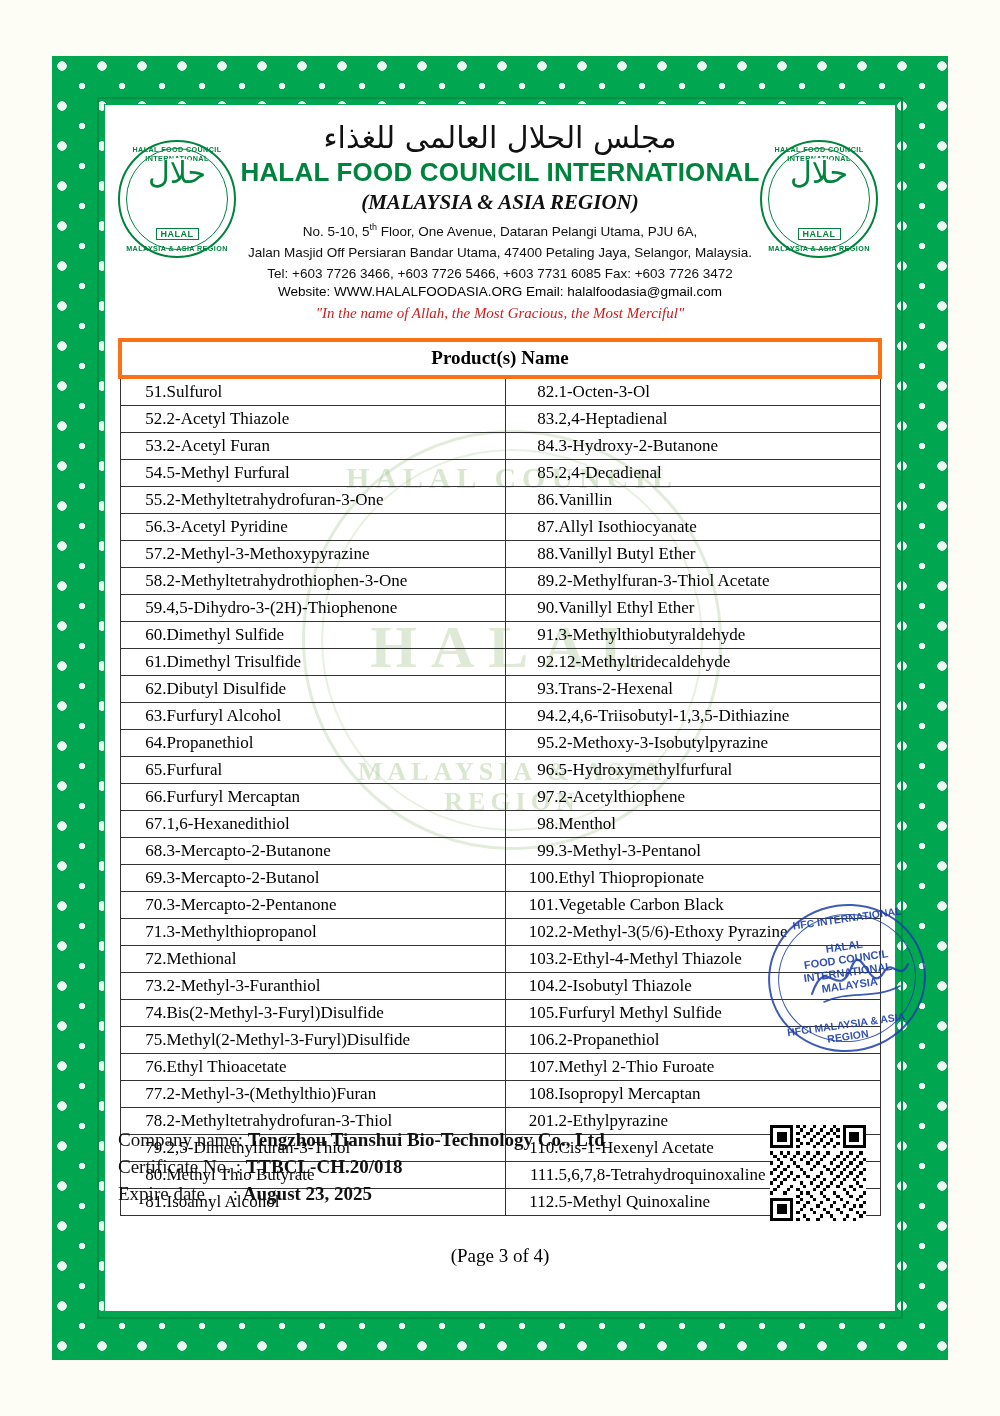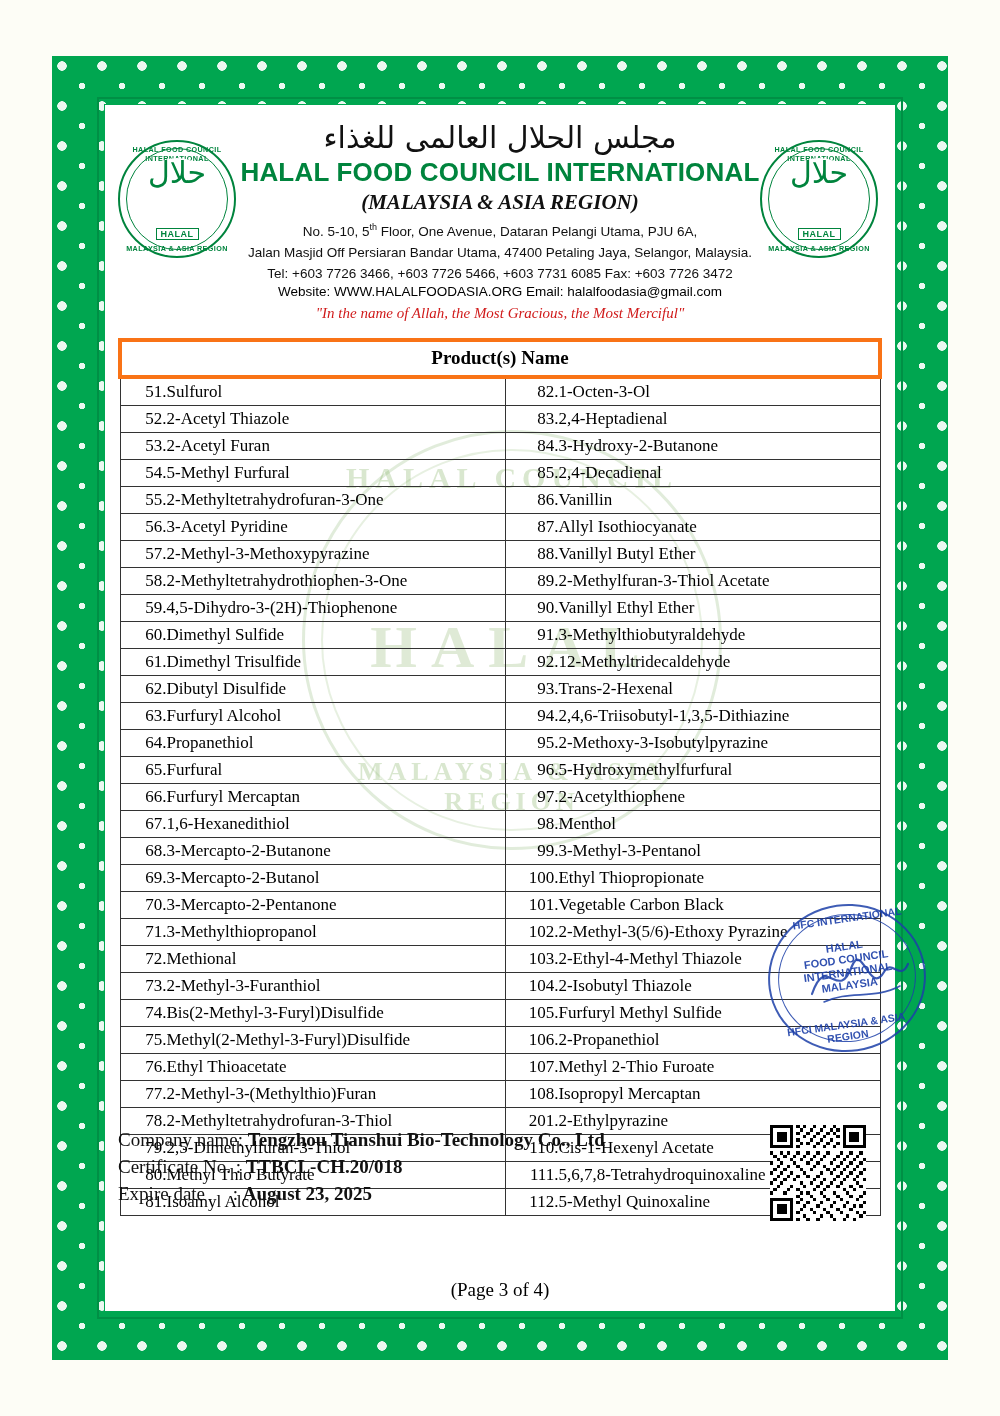--- a/index.html
+++ b/index.html
@@ -286,21 +286,20 @@
   }
   .f-label { display: inline-block; }
   .f-val { font-weight: bold; text-align: center; }
   .page-no {
     position: absolute;
     left: 118px; top: 1245px;
     width: 764px;
     text-align: center;
     font-size: 19px;
     z-index: 3;
-    margin-top: 34px;
   }
 
   
   .qr {
     position: absolute;
     left: 770px; top: 1125px;
     width: 96px; height: 96px;
     z-index: 3;
   }
 

